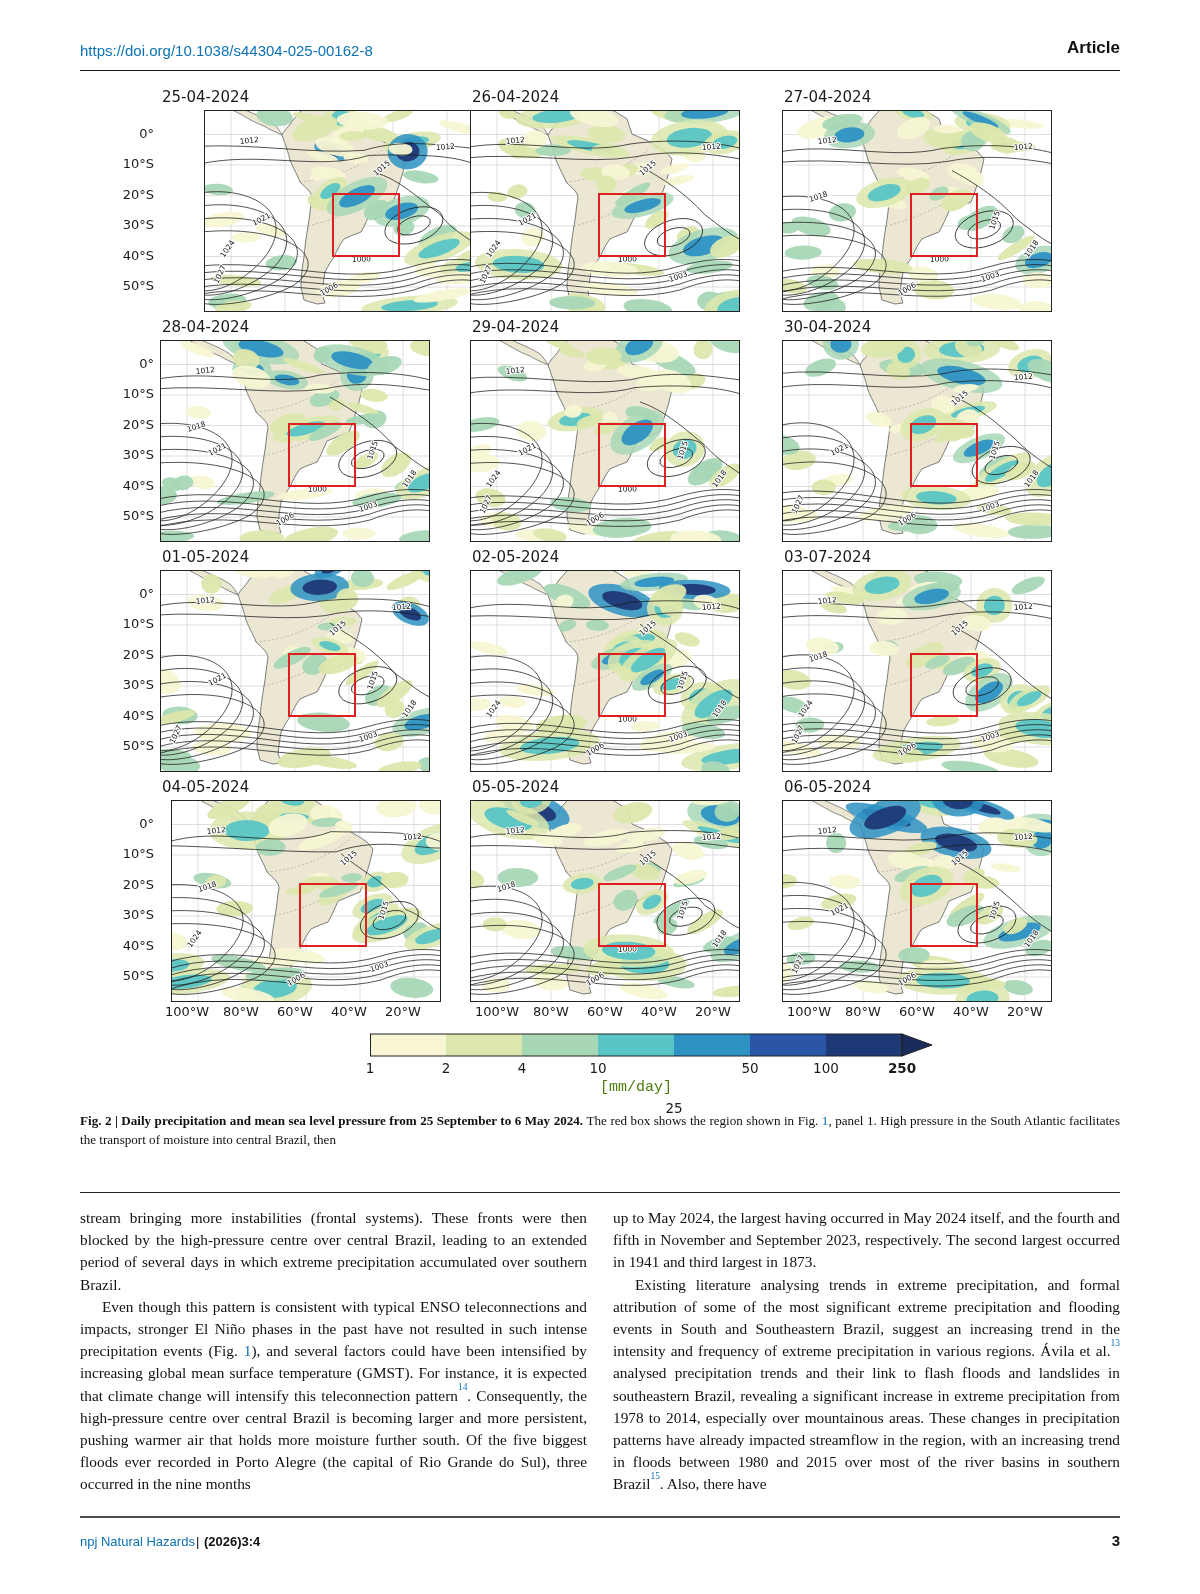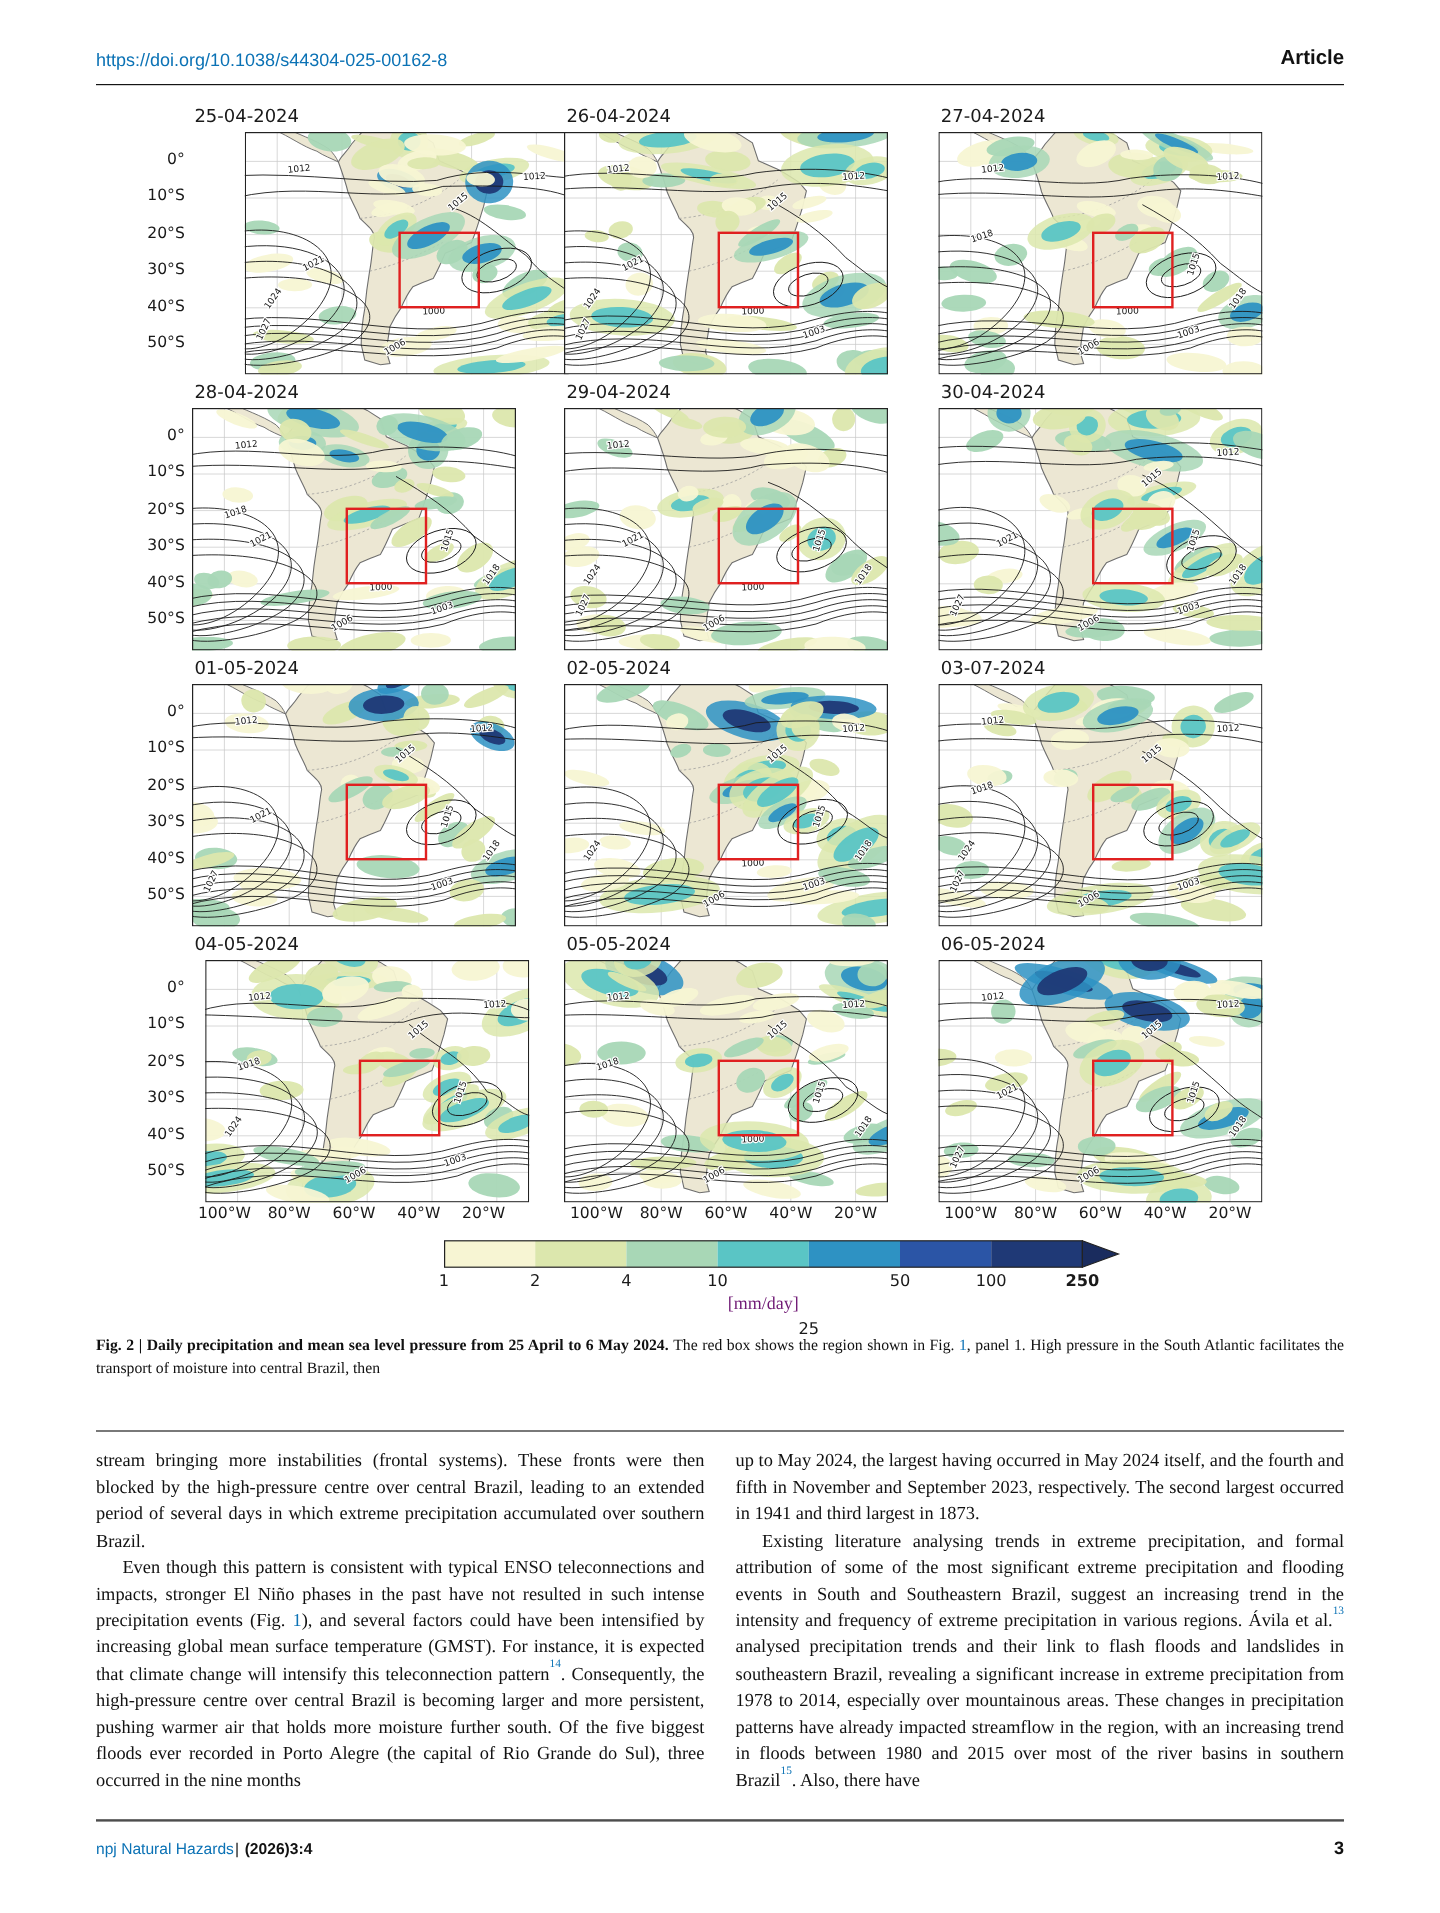--- a/index.html
+++ b/index.html
@@ -17,21 +17,21 @@
   .header-rule{left:80px;top:70px;width:1040px;height:0;border-top:1.5px solid #141414;}
 
   
   #figure{left:80px;top:88px;width:1040px;height:1014px;}
   .panel{position:absolute;width:270px;height:202px;}
   .panel svg{display:block;}
   .panel-title{position:absolute;left:2px;top:-22px;font-family:"DejaVu Sans",sans-serif;font-size:15px;color:#1a1a1a;white-space:nowrap;}
   .ytick{position:absolute;width:54px;text-align:right;font-family:"DejaVu Sans",sans-serif;font-size:13px;color:#1a1a1a;}
   .xtick{position:absolute;width:56px;text-align:center;font-family:"DejaVu Sans",sans-serif;font-size:13px;color:#1a1a1a;}
   .cbtick{position:absolute;width:44px;text-align:center;font-family:"DejaVu Sans",sans-serif;font-size:13.5px;color:#1a1a1a;}
-  .cbunit{position:absolute;text-align:center;font-family:Liberation Serif, serif;font-size:15px;color:#701a75;}
+  .cbunit{position:absolute;text-align:center;font-family:Liberation Mono, monospace;font-size:15px;color:#4d7c0f;}
 
   
   #caption{left:80px;top:1112px;width:1040px;display:flex;gap:24px;}
   .cap-col{flex:1;font-size:13.1px;line-height:1.44;text-align:justify;}
   .caption-rule{left:80px;top:1192px;width:1040px;height:0;border-top:1.2px solid #222;}
 
   
   #bodytext{left:80px;top:1207px;width:1040px;display:flex;gap:26px;}
   .body-col{flex:1;font-size:15.3px;line-height:1.452;text-align:justify;}
   .body-col p{margin:0;}
@@ -1309,21 +1309,21 @@
     <div class="cbtick" style="left:420px;top:972px;">4</div>
     <div class="cbtick" style="left:496px;top:972px;">10</div>
     <div class="cbtick" style="left:572px;top:972px;margin-top:40px;">25</div>
     <div class="cbtick" style="left:648px;top:972px;">50</div>
     <div class="cbtick" style="left:724px;top:972px;">100</div>
     <div class="cbtick" style="left:800px;top:972px;font-weight:bold;">250</div>
     <div class="cbunit" style="left:290px;top:991px;width:532px;">[mm/day]</div>
   </div>
 
 <div id="caption" class="abs">
-  <div class="cap-col"><span class="seg-b">Fig. 2 | Daily precipitation and mean sea level pressure from 25 April to 6 May 2024. </span><span>The red box shows the region shown in Fig. </span><span class="seg-link">1</span><span>, panel 1. High pressure in the South Atlantic facilitates the transport of moisture into central Brazil, then</span></div>
+  <div class="cap-col"><span class="seg-b">Fig. 2 | Daily precipitation and mean sea level pressure from 25 September to 6 May 2024. </span><span>The red box shows the region shown in Fig. </span><span class="seg-link">1</span><span>, panel 1. High pressure in the South Atlantic facilitates the transport of moisture into central Brazil, then</span></div>
 </div>
 <div class="abs caption-rule"></div>
 
 <div id="bodytext" class="abs">
   <div class="body-col" id="body-left">
       <p><span>stream bringing more instabilities (frontal systems). These fronts were then blocked by the high-pressure centre over central Brazil, leading to an extended period of several days in which extreme precipitation accumulated over southern Brazil.</span></p>
       <p class="ind"><span>Even though this pattern is consistent with typical ENSO teleconnections and impacts, stronger El Niño phases in the past have not resulted in such intense precipitation events (Fig. </span><span class="seg-link">1</span><span>), and several factors could have been intensified by increasing global mean surface temperature (GMST). For instance, it is expected that climate change will intensify this teleconnection pattern</span><sup class="seg-sup seg-link">14</sup><span>. Consequently, the high-pressure centre over central Brazil is becoming larger and more persistent, pushing warmer air that holds more moisture further south. Of the five biggest floods ever recorded in Porto Alegre (the capital of Rio Grande do Sul), three occurred in the nine months</span></p>
     </div>
   <div class="body-col" id="body-right">
       <p><span>up to May 2024, the largest having occurred in May 2024 itself, and the fourth and fifth in November and September 2023, respectively. The second largest occurred in 1941 and third largest in 1873.</span></p>

